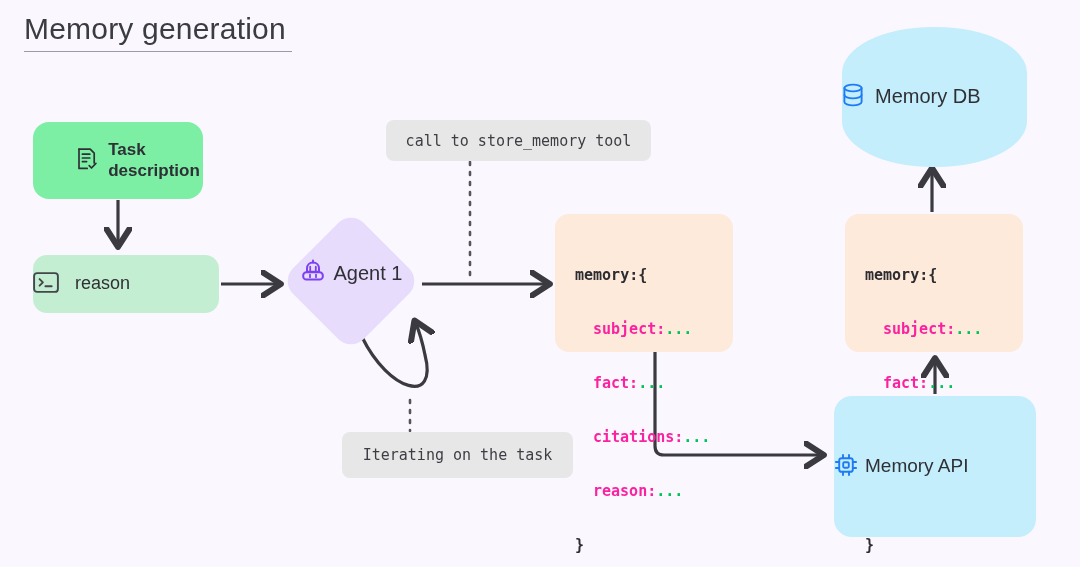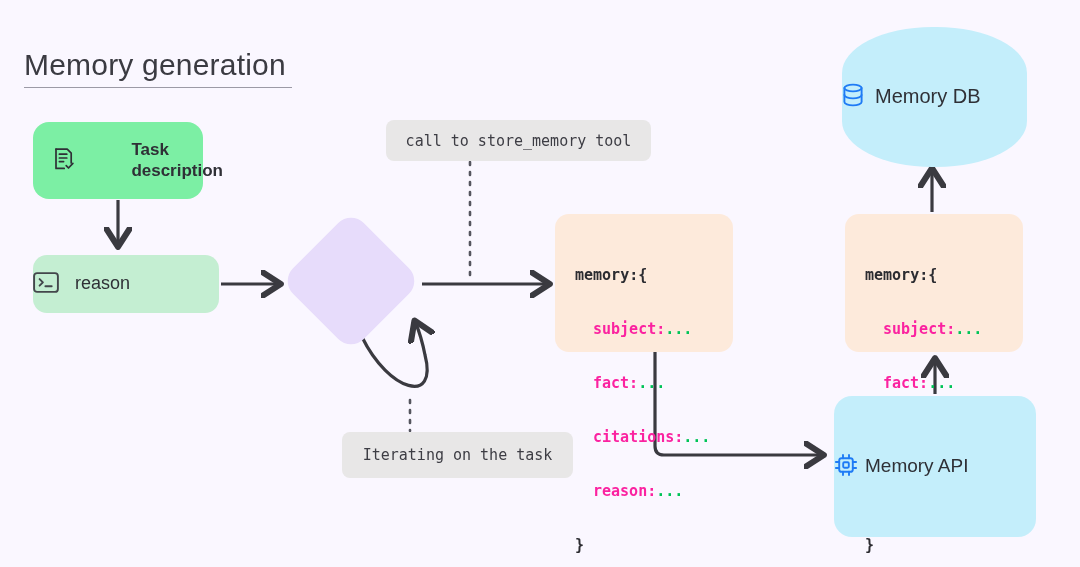--- a/index.html
+++ b/index.html
@@ -26,21 +26,20 @@
     height: 567px;
     pointer-events: none;
   }
   .node { position: absolute; box-sizing: border-box; }
 
   
   #title-wrap {
     position: absolute;
     left: 24px;
     top: 12px;
-    margin-top: 36px;
   }
   #page-title {
     font-size: 30px;
     font-weight: 400;
     color: #3b3b42;
     letter-spacing: 0.2px;
     white-space: nowrap;
   }
   #title-rule {
     margin-top: 5px;
@@ -67,21 +66,21 @@
   }
   .icon { flex: 0 0 auto; display: block; }
 
   
   #task-description {
     left: 33px; top: 122px;
     width: 170px; height: 77px;
     background: #7cefa4;
     border-radius: 16px;
   }
-  #task-description .box-label { justify-content: space-between; padding-left: 20px; }
+  #task-description .box-label { justify-content: center; padding-left: 20px; }
 
   
   #prompt-node {
     left: 33px; top: 255px;
     width: 186px; height: 58px;
     background: #c4eed2;
     border-radius: 14px;
   }
   #prompt-node .box-label { gap: 16px; }
   #prompt-node .box-text { font-weight: 400; font-size: 18px; color: #2f3036; }
@@ -242,20 +241,32 @@
           <path d="M6.6 7.1L9.9 10.4 6.6 13.7" stroke="#43464b" stroke-width="1.9" stroke-linecap="round" stroke-linejoin="round"></path>
           <path d="M12.4 14.2h6.3" stroke="#43464b" stroke-width="1.9" stroke-linecap="round"></path>
         </svg>
       </span>
       <span class="box-text">reason</span>
     </div>
   </div>
 
   <div class="node" id="agent-node">
     <div id="agent-diamond"></div>
+    <div id="agent-inner">
+      <span class="icon">
+        <svg width="26" height="26" viewBox="0 0 26 26" fill="none">
+          <path d="M13 3.4c-3.5 0-6 2.6-6 6v3.4h12V9.4c0-3.4-2.5-6-6-6z" stroke="#7d3ff2" stroke-width="2" stroke-linejoin="round"></path>
+          <path d="M13 3.4V1.4" stroke="#7d3ff2" stroke-width="2" stroke-linecap="round"></path>
+          <path d="M10.2 7.7v5.1M15.8 7.7v5.1" stroke="#7d3ff2" stroke-width="1.8" stroke-linecap="round"></path>
+          <rect x="3.2" y="13.2" width="19.6" height="7.4" rx="3.2" stroke="#7d3ff2" stroke-width="2"></rect>
+          <path d="M10 15.6v2.6M16 15.6v2.6" stroke="#7d3ff2" stroke-width="1.8" stroke-linecap="round"></path>
+        </svg>
+      </span>
+      <span class="box-text">Agent 1</span>
+    </div>
   </div>
 
   <div class="node memory-block" id="memory-1">
     <div>memory:{</div>
     <div><span class="ind"></span><span class="k">subject:</span><span class="v">...</span></div>
     <div><span class="ind"></span><span class="k">fact:</span><span class="v">...</span></div>
     <div><span class="ind"></span><span class="k">citations:</span><span class="v">...</span></div>
     <div><span class="ind"></span><span class="k">reason:</span><span class="v">...</span></div>
     <div>}</div>
   </div>

